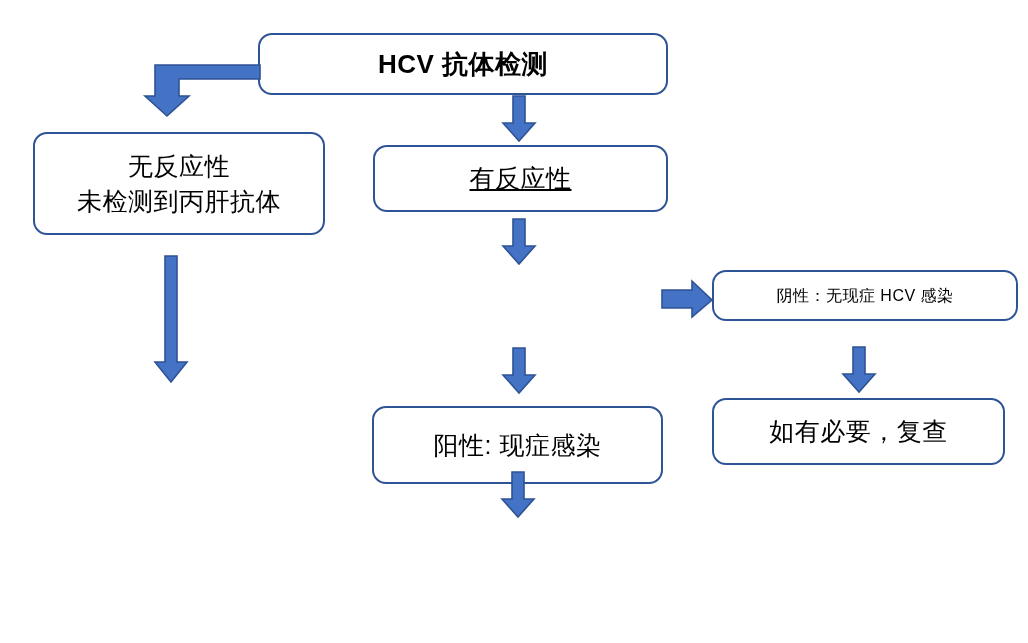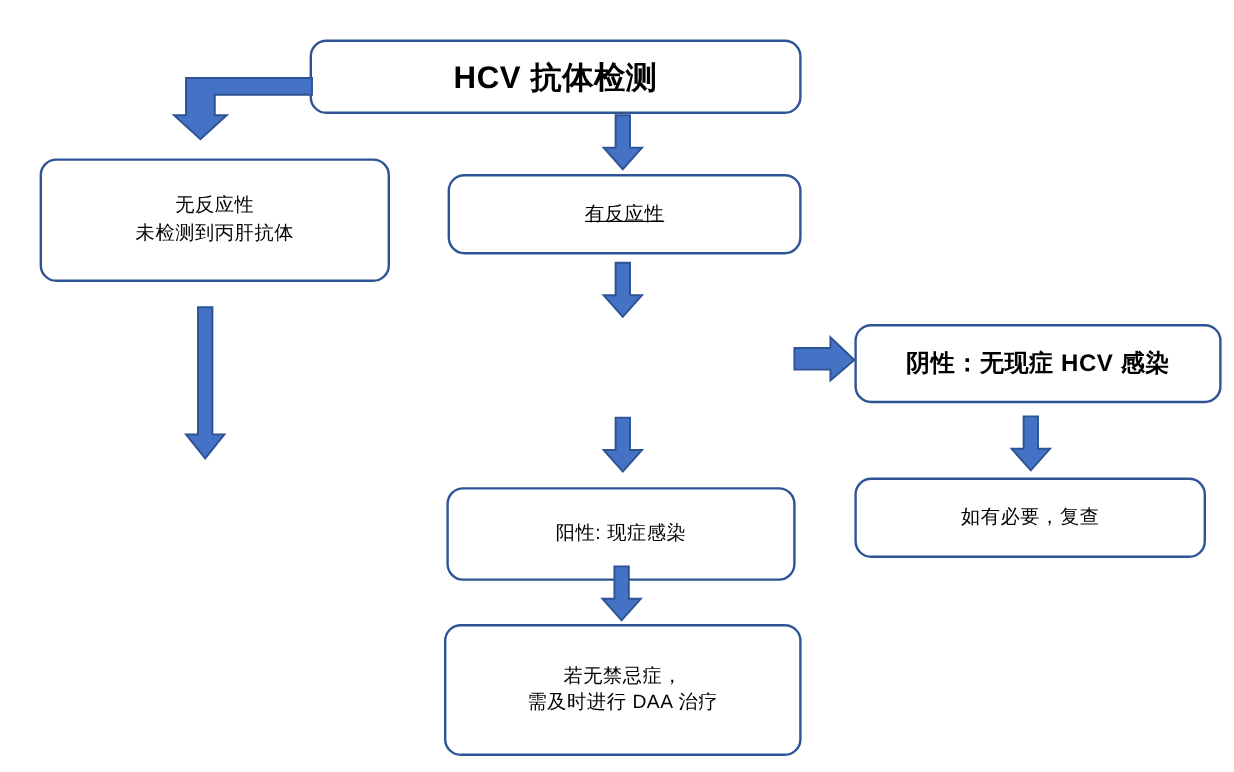--- a/index.html
+++ b/index.html
@@ -20,21 +20,21 @@
     position: absolute;
     box-sizing: border-box;
     background: #ffffff;
     border: 2px solid #2F5496;
     border-radius: 14px;
     display: flex;
     align-items: center;
     justify-content: center;
     text-align: center;
     color: #000000;
-    font-size: 16px;
+    font-size: 25px;
     line-height: 1.32;
     letter-spacing: 0.5px;
     white-space: pre-line;
     padding: 2px 8px;
   }
   .node.two-line {
     line-height: 1.38;
   }
   .arrow {
     position: absolute;
@@ -58,29 +58,27 @@
 <div id="canvas">
 
   <div class="node" style="left:258px; top:33px; width:410px; height:62px; font-size:26px;font-weight:bold;">HCV 抗体检测</div>
 
   <div class="node two-line" style="left:33px; top:132px; width:292px; height:103px;">无反应性
 未检测到丙肝抗体</div>
 
   <div class="node" style="left:373px; top:145px; width:295px; height:67px;text-decoration:underline;">有反应性</div>
 
 
-  <div class="node" style="left:712px; top:270px; width:306px; height:66px; font-size:20px;font-weight:bold;">阴性：无现症 HCV 感染</div>
+  <div class="node" style="left:712px; top:270px; width:306px; height:51px; font-size:16px;">阴性：无现症 HCV 感染</div>
 
   <div class="node" style="left:372px; top:406px; width:291px; height:78px;">阳性: 现症感染</div>
 
   <div class="node" style="left:712px; top:398px; width:293px; height:67px;">如有必要，复查</div>
 
 
-  <div class="node two-line" style="left:370px; top:520px; width:298px; height:110px;">若无禁忌症，
-需及时进行 DAA 治疗</div>
 
   <div class="arrow" style="left:150px; top:60px; width:120px; height:60px;">
     <svg width="120" height="60" viewBox="0 0 120 60">
       <path d="M110,5 L110,19 L29,19 L29,36 L39,36 L17,56 L-5,36 L5,36 L5,5 Z"></path>
     </svg>
   </div>
 
   <div class="arrow" style="left:502px; top:96px; width:34px; height:46px;">
     <svg width="34" height="46" viewBox="0 0 34 46">
       <polygon points="11,0 23,0 23,27 33,27 17,45 1,27 11,27"></polygon>

